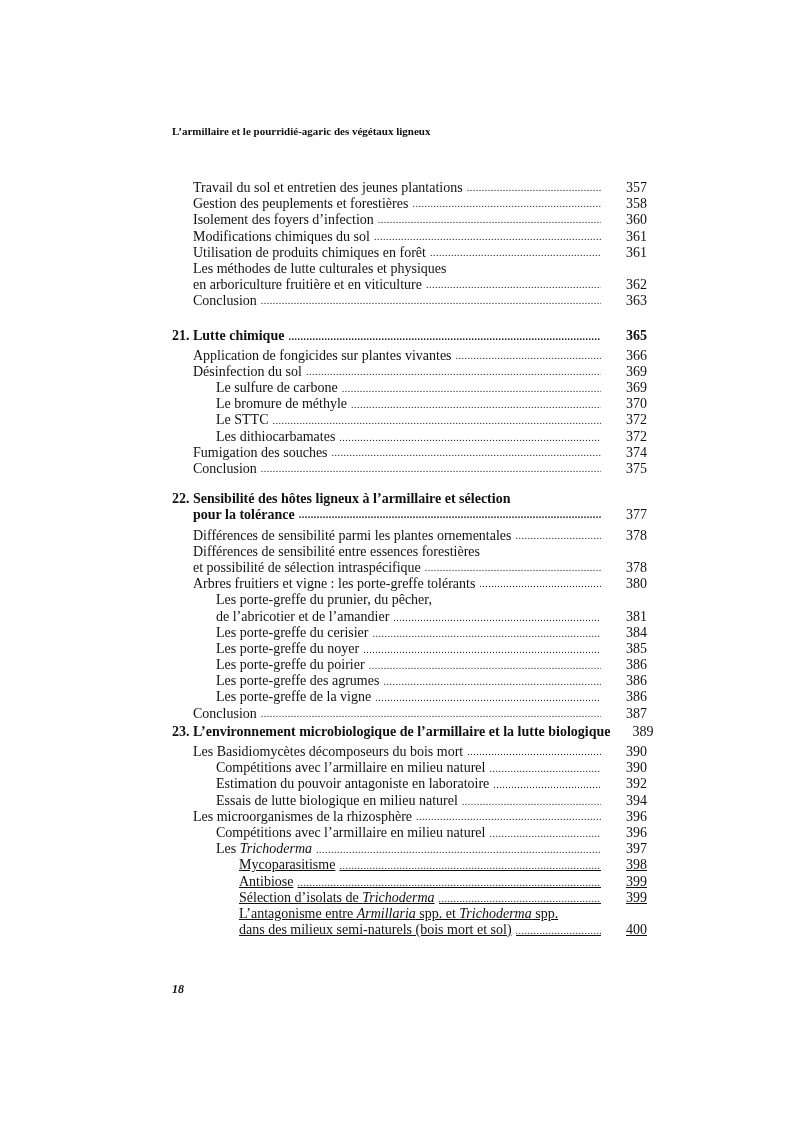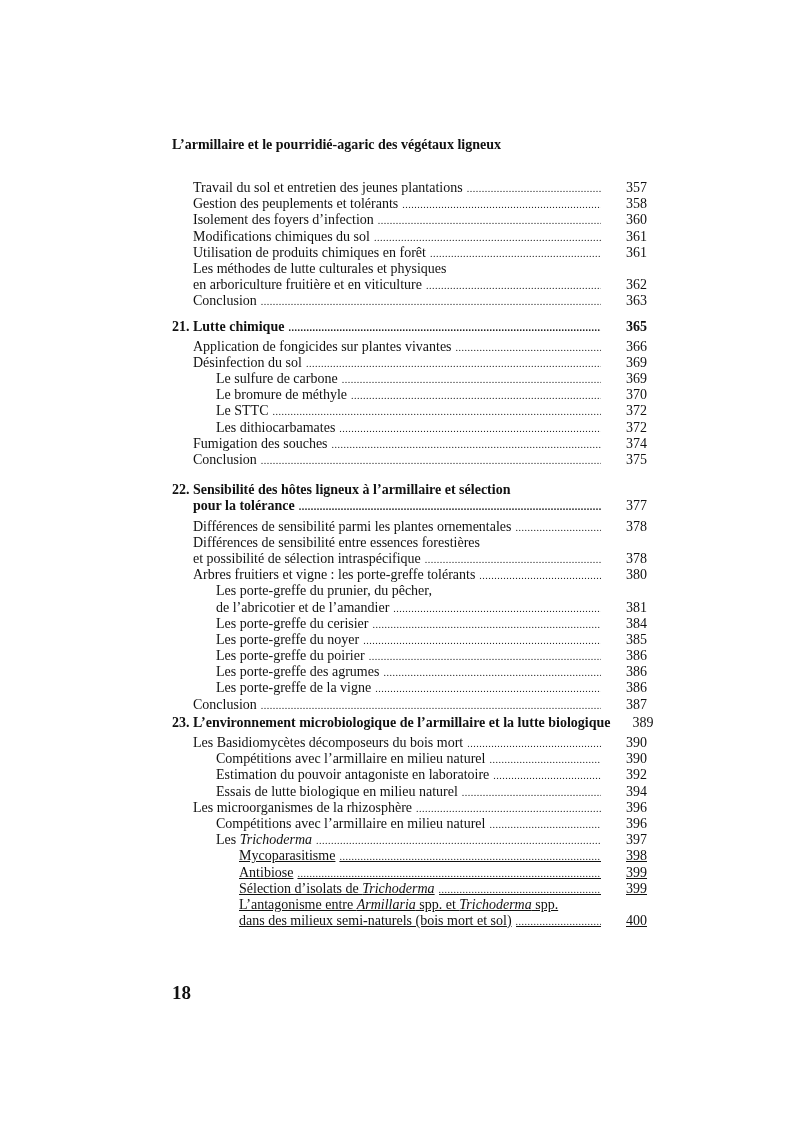--- a/index.html
+++ b/index.html
@@ -1,47 +1,47 @@
 <!DOCTYPE html>
 <html><head>
 <meta charset="utf-8">
 <style>
   html, body { margin:0; padding:0; }
   body { width:800px; height:1132px; background:#fff; position:relative; font-family:"Liberation Serif", serif; color:#111; overflow:hidden; }
-  .running-head { position:absolute; left:172px; top:137px; font-size:14px; font-weight:bold; }
+  .running-head { position:absolute; left:172px; top:125px; font-size:11px; font-weight:bold; }
   .toc { position:absolute; left:172px; top:180px; width:475px; }
   .row { display:flex; align-items:baseline; font-size:14px; line-height:16.2px; height:16.2px; }
   .row .txt { white-space:nowrap; }
   .row .dots { flex:1; overflow:hidden; white-space:nowrap; margin:0 4px; font-size:10px; letter-spacing:0.5px; }
   .row .dots::before { content:"................................................................................................................................................................................................................................................................"; }
   .row .pg { width:28px; text-align:right; margin-left:14px; }
   .row.nodots .dots::before { content:""; }
-  .l1 { padding-left:21px; }
+  .l1 { padding-left:21px;align-items:center; }
   .l2 { padding-left:44px; }
   .l3 { padding-left:67px;text-decoration:underline; }
   .chap { font-weight:bold; margin-top:12px; }
   .chap .num { display:inline-block; width:21px; }
-  .chap.first { margin-top:9px; }
+  .chap.first { margin-top:18px; }
   i { font-style:italic;text-align:right; }
-  .folio { position:absolute; left:172px; top:982px; font-size:19px; font-weight:bold; }
+  .folio { position:absolute; left:172px; top:982px; font-size:12px; font-weight:bold;font-style:italic; }
 </style>
 </head>
 <body>
 
 <div class="running-head">L’armillaire et le pourridié-agaric des végétaux ligneux</div>
 
 <div class="toc">
 
   <div class="row l1">
       <span class="txt">Travail du sol et entretien des jeunes plantations</span>
       <span class="dots"></span>
       <span class="pg">357</span>
     </div>
   <div class="row l1">
-      <span class="txt">Gestion des peuplements et tolérants</span>
+      <span class="txt">Gestion des peuplements et forestières</span>
       <span class="dots"></span>
       <span class="pg">358</span>
     </div>
   <div class="row l1">
       <span class="txt">Isolement des foyers d’infection</span>
       <span class="dots"></span>
       <span class="pg">360</span>
     </div>
   <div class="row l1">
       <span class="txt">Modifications chimiques du sol</span>

